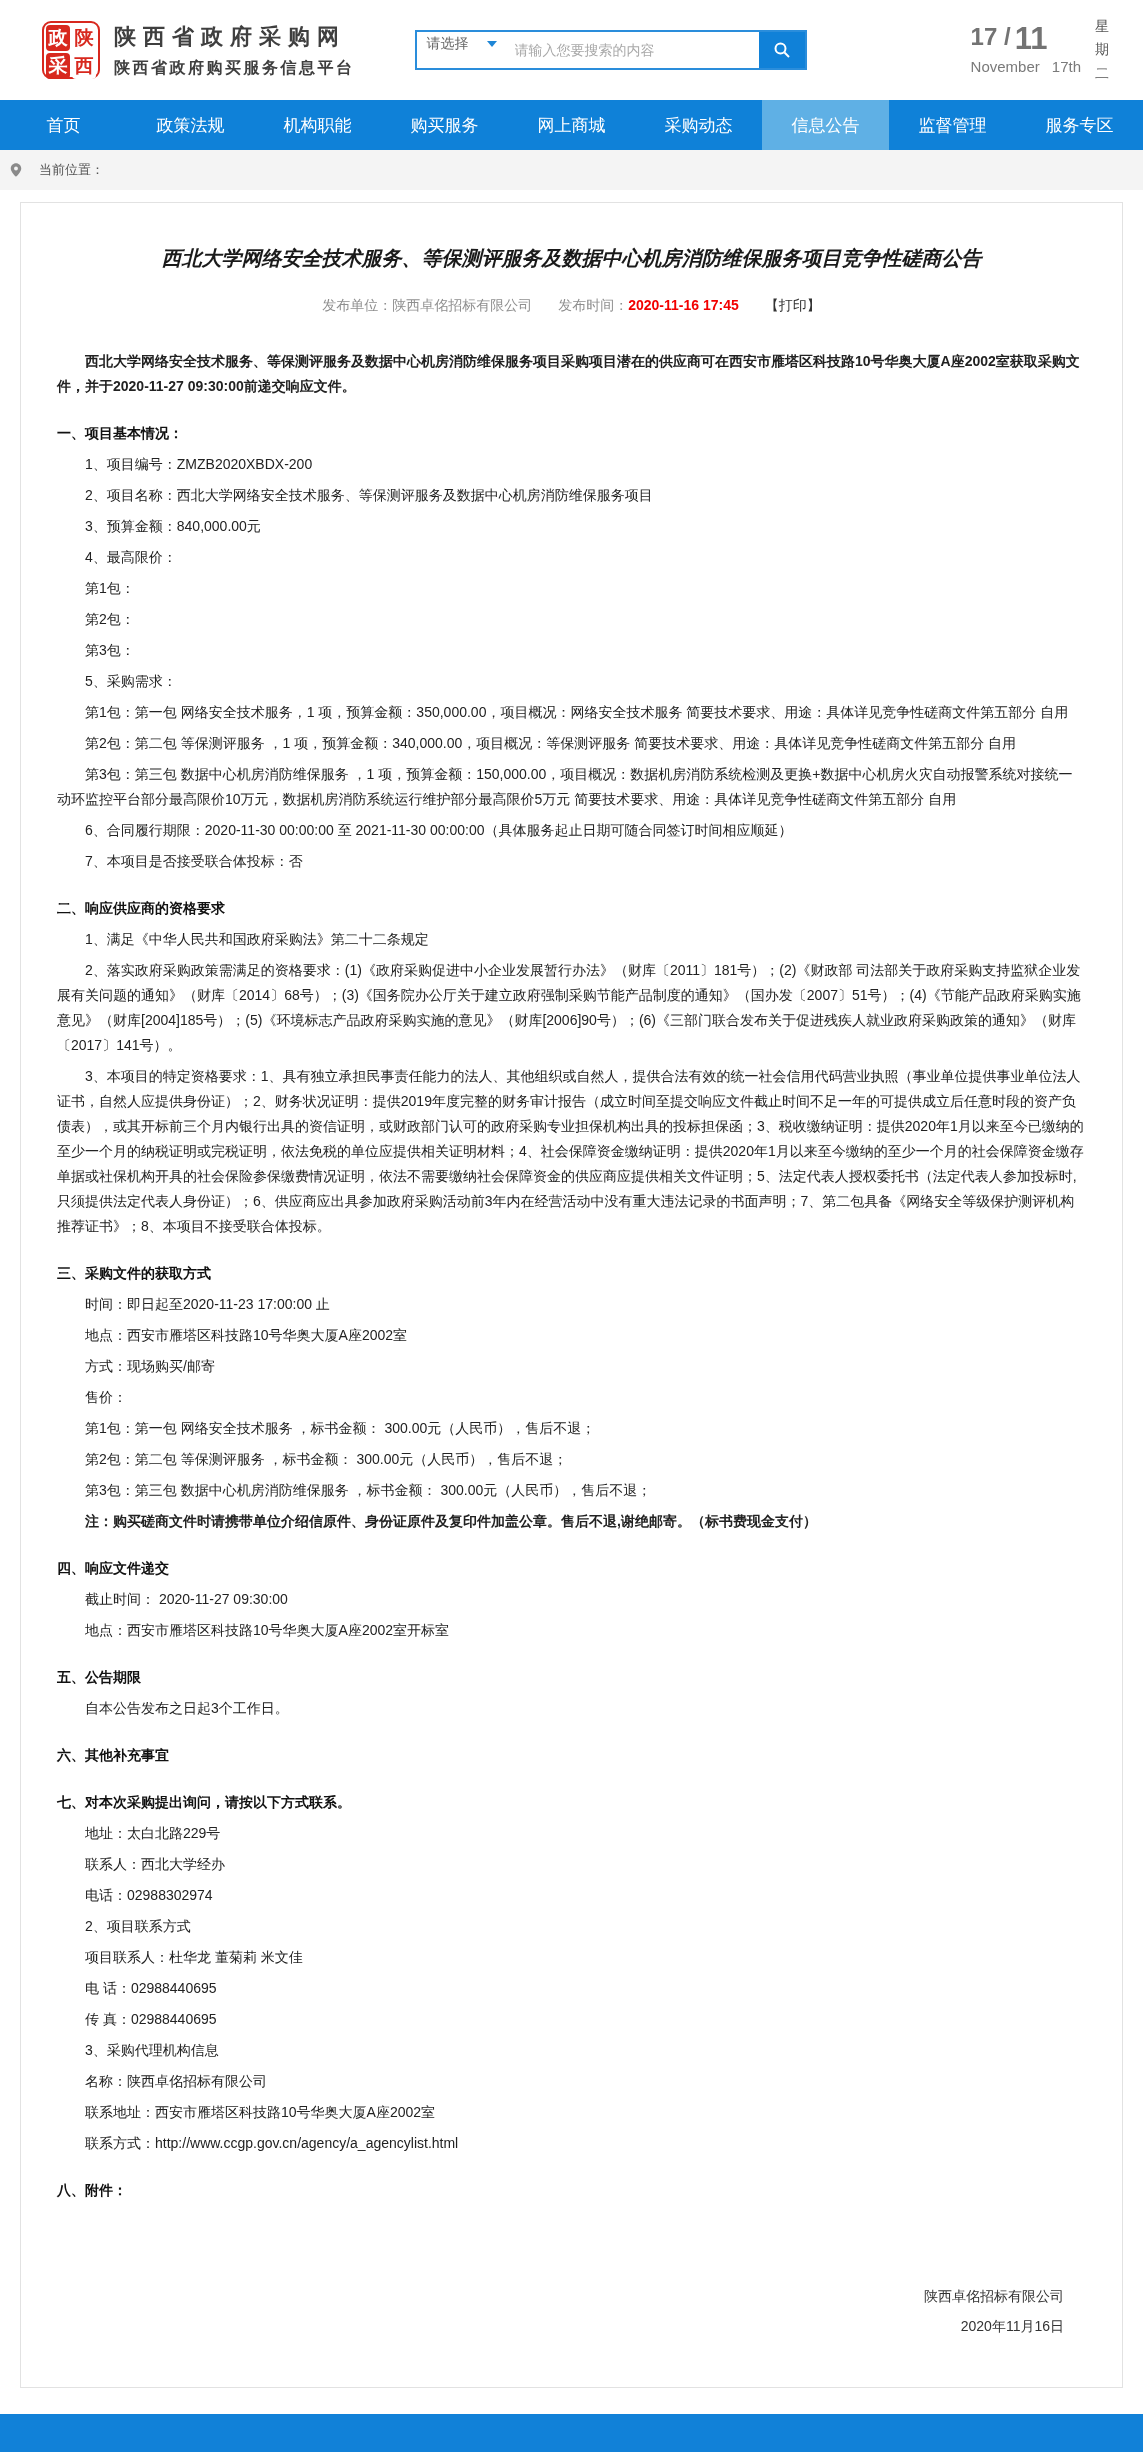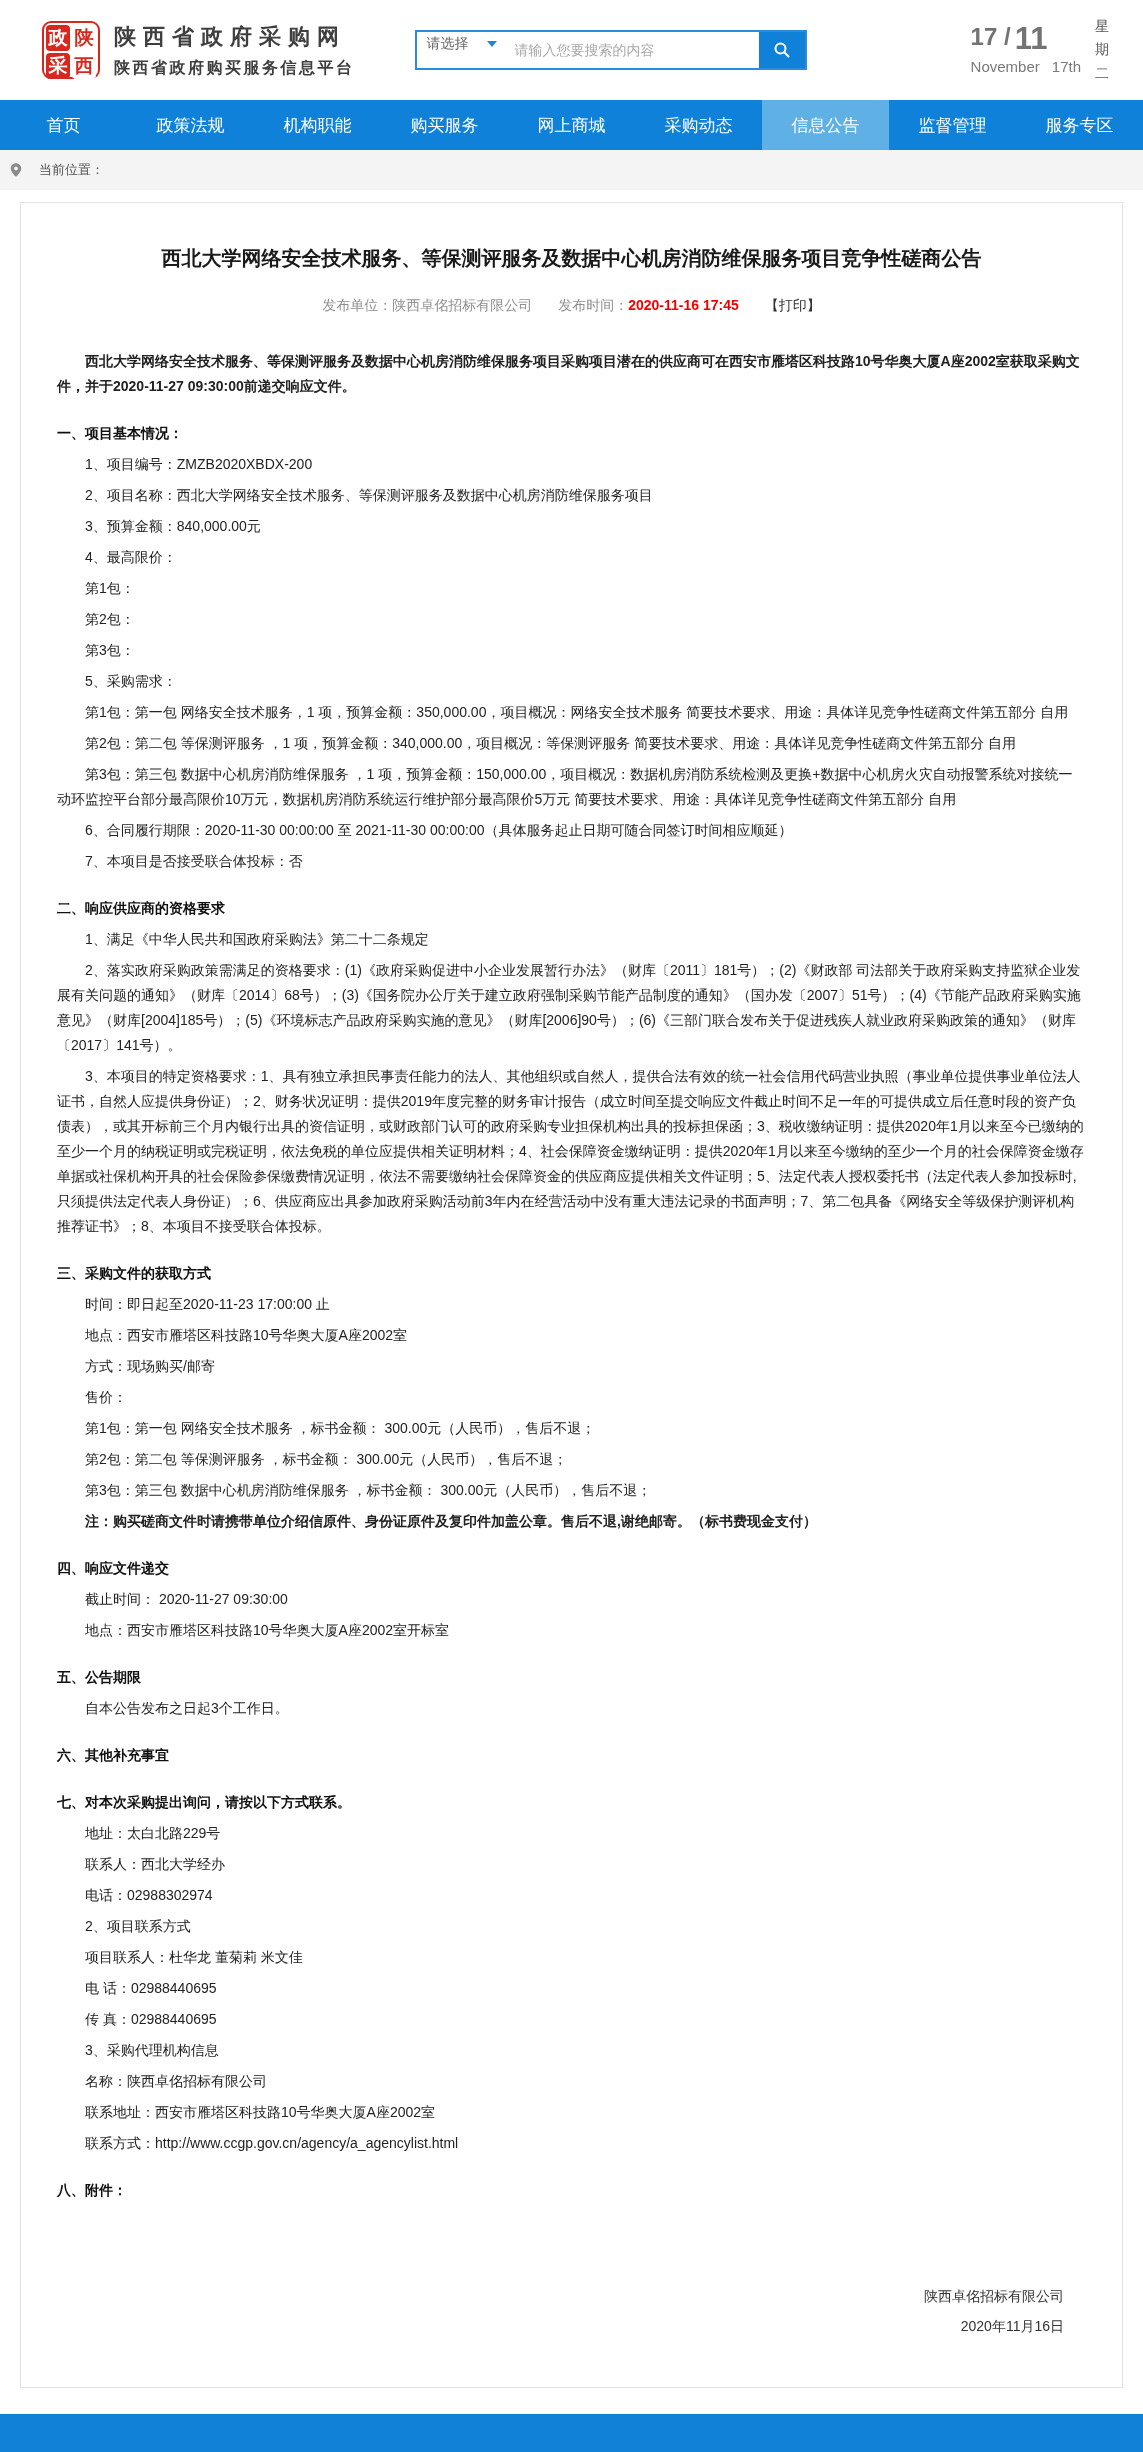--- a/index.html
+++ b/index.html
@@ -41,21 +41,21 @@
   .nav { height:50px; background:#0f81d8; display:flex; }
   .nav-item { flex:1; display:flex; align-items:center; justify-content:center; color:#fff;
     font-size:17px; cursor:pointer; }
   .nav-item.active { background:#5fb0e5; }
   
   .crumb { height:40px; background:#f4f4f4; display:flex; align-items:center; gap:17px;
     padding-left:10px; font-size:13px; color:#555; }
   
   .card { margin:12px 20px 0; border:1px solid #e2e2e2; background:#fff; padding:26px 36px 46px; }
   .a-title { text-align:center; font-size:20px; font-weight:bold; color:#1a1a1a; line-height:1.5;
-    margin:14px 40px 24px; }
+    margin:14px 40px 24px;font-style:italic; }
   .a-meta { text-align:center; font-size:14px; color:#8f8f8f; padding-bottom:16px; }
   .a-meta .gap { display:inline-block; width:26px; }
   .a-meta .time { color:#f20000; font-weight:bold; }
   .a-meta .print { color:#333; cursor:pointer; }
   .content { margin-top:18px; font-size:14px; color:#222; }
   .content > div { line-height:25px; margin-top:6px; }
   .pl-h { font-weight:bold; color:#111; margin-top:22px !important; }
   .pl-lead { font-weight:bold; text-indent:2em; margin-top:14px !important; }
   .pl-i { text-indent:2em; }
   .pl-pkg { text-indent:2em; }

